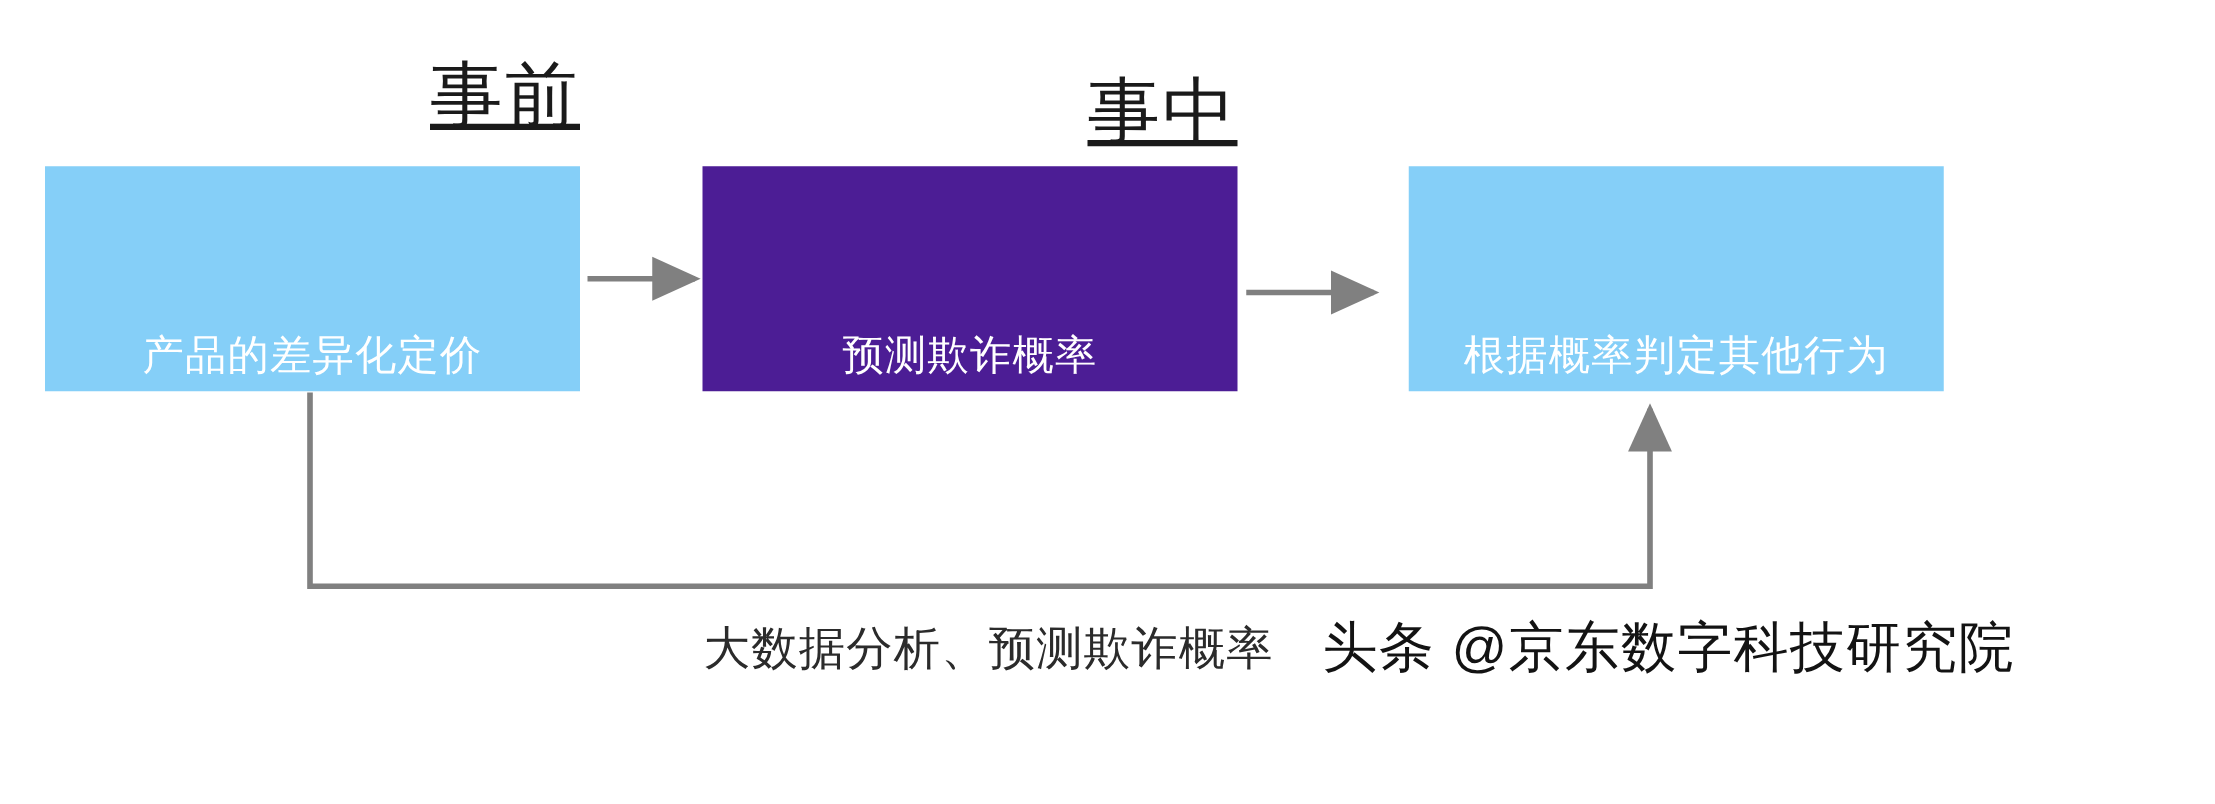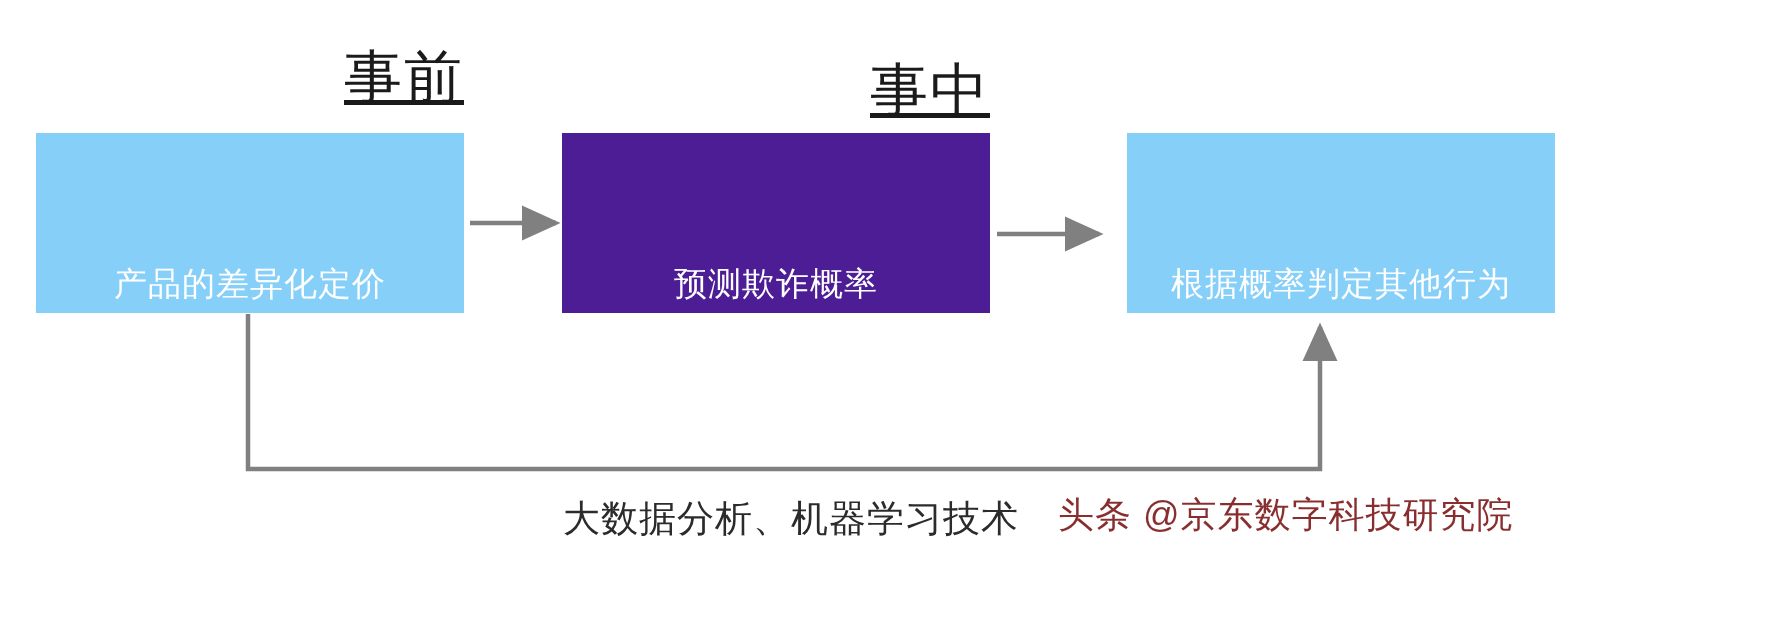--- a/index.html
+++ b/index.html
@@ -58,22 +58,22 @@
   .caption {
     position: absolute;
     color: #2b2b2b;
     font-size: 37px;
     line-height: 1;
     white-space: nowrap;
     letter-spacing: 1px;
   }
   .watermark {
     position: absolute;
-    color: #7f1d1d;
-    font-size: 36px;
+    color: #000000;
+    font-size: 44px;
     line-height: 1;
     white-space: nowrap;
     letter-spacing: 1px;
     opacity: 0.92;
   }
   
   #title-0 { left: 36px;   top: 48px;  width: 428px; }
   #title-1 { left: 562px;  top: 61px;  width: 428px; }
   #title-2 { left: 1105px; top: 48px;  width: 428px; }
 
@@ -116,17 +116,17 @@
       </marker>
     </defs>
 
     <line x1="470" y1="223" x2="556" y2="223" stroke="#808080" stroke-width="4.5" marker-end="url(#ah-right)"></line>
 
     <line x1="997" y1="234" x2="1099" y2="234" stroke="#808080" stroke-width="4.5" marker-end="url(#ah-right)"></line>
 
     <path d="M248,314 L248,469 L1320,469 L1320,327" fill="none" stroke="#808080" stroke-width="4.5" stroke-linejoin="miter" stroke-linecap="butt" marker-end="url(#ah-up)"></path>
   </svg>
 
-  <div class="caption" id="caption-main">大数据分析、机器学习技术</div>
+  <div class="caption" id="caption-main">大数据分析、预测欺诈概率</div>
 
   <div class="watermark" id="watermark-brand">头条 @京东数字科技研究院</div>
 
 </div>
 
 </body></html>

